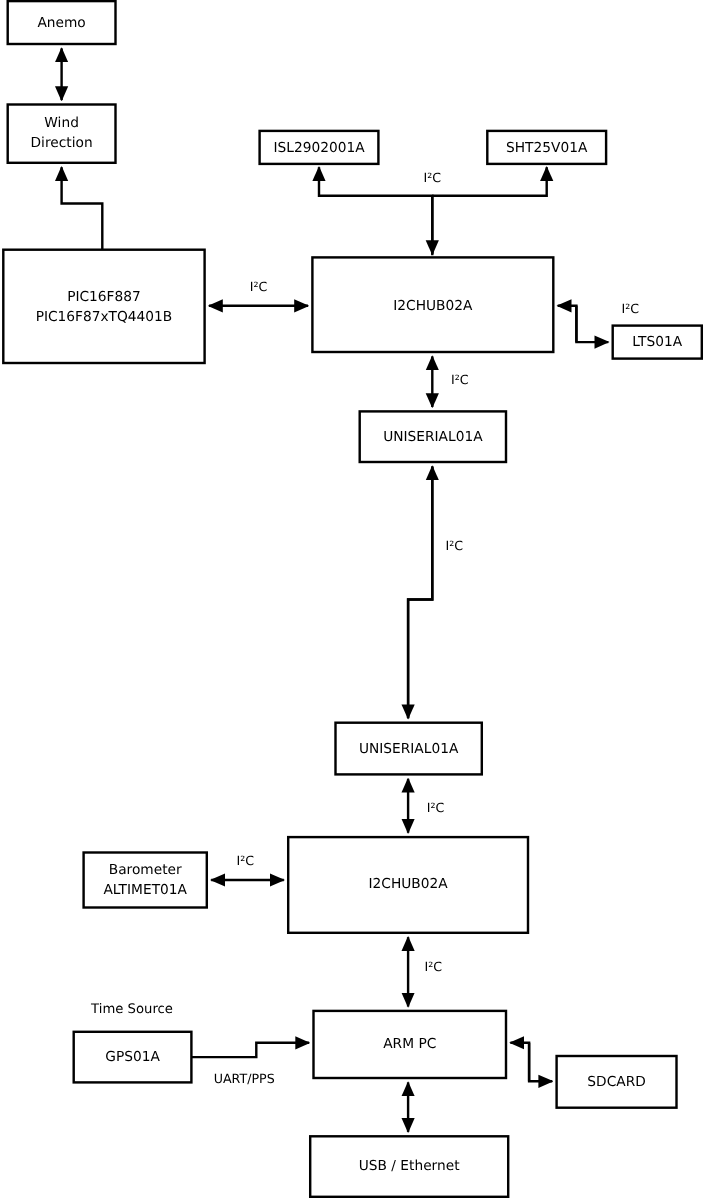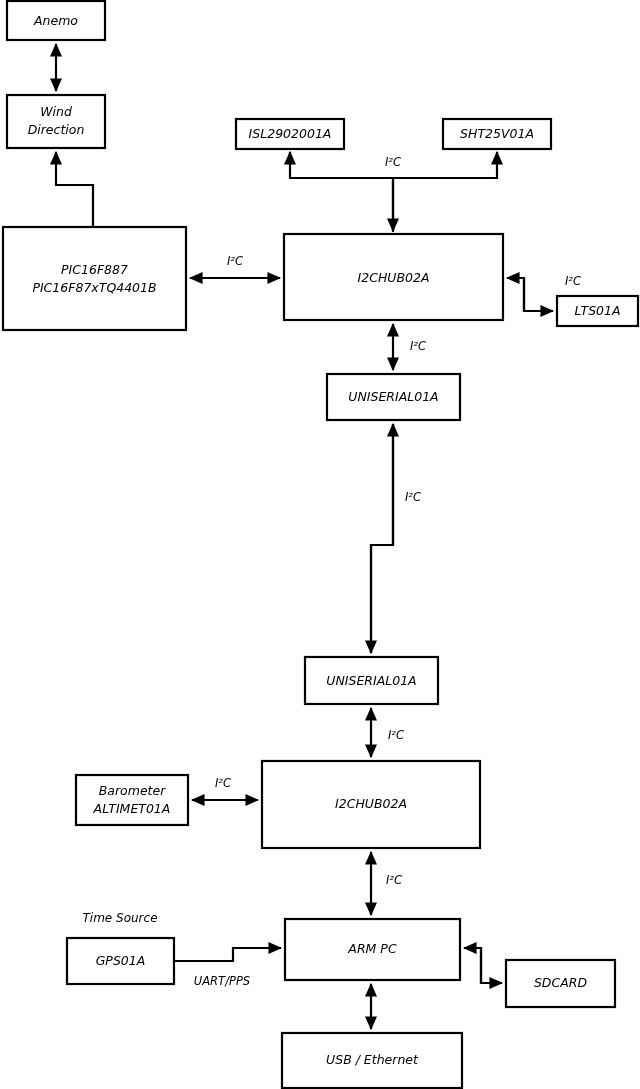--- a/index.html
+++ b/index.html
@@ -10,21 +10,20 @@
   body {
     width: 640px;
     height: 1089px;
     font-family: "DejaVu Sans", "Liberation Sans", sans-serif;
     overflow: hidden;
   }
   #diagram-root {
     position: relative;
     width: 640px;
     height: 1089px;
-    font-style: italic;
   }
   svg#diagram-svg {
     position: absolute;
     top: 0;
     left: 0;
     width: 640px;
     height: 1089px;
     display: block;
   }
   .node-rect {

